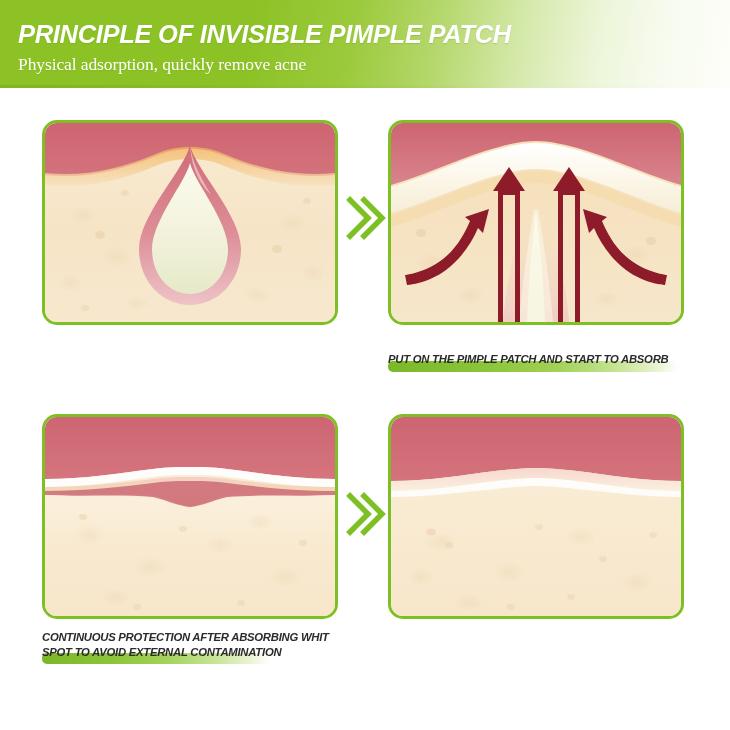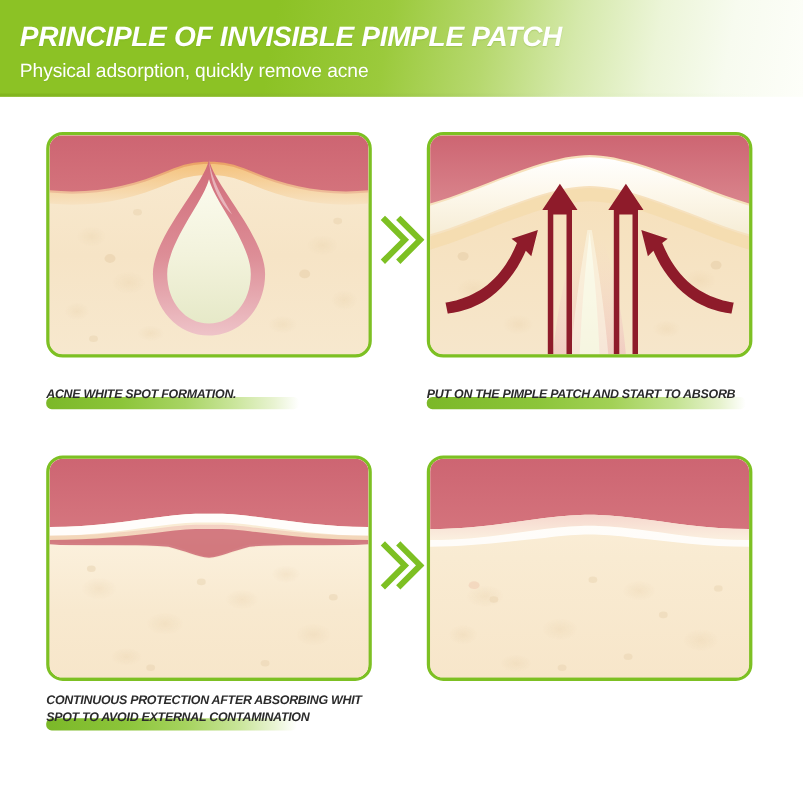--- a/index.html
+++ b/index.html
@@ -69,20 +69,21 @@
     left: 18px;
     top: 56px;
     font-size: 17.5px;
     font-weight: normal;
     font-style: normal;
     color: #ffffff;
     letter-spacing: -0.1px;
     white-space: nowrap;
     line-height: 1;
     text-shadow: 0 1px 1px rgba(105,150,25,0.22);
+    font-family: Liberation Serif, serif;
   }
 
   
   .panel {
     position: absolute;
     width: 296px;
     height: 205px;
     border: 3px solid #7dc023;
     border-radius: 15px;
     overflow: hidden;
@@ -442,24 +443,20 @@
           <ellipse cx="148" cy="110" rx="4" ry="3" fill="#dcbf94" opacity="0.55"></ellipse>
           <ellipse cx="212" cy="142" rx="4" ry="3" fill="#dcbf94" opacity="0.55"></ellipse>
           <ellipse cx="262" cy="118" rx="4" ry="3" fill="#dcbf94" opacity="0.5"></ellipse>
           <ellipse cx="120" cy="190" rx="4" ry="3" fill="#dcbf94" opacity="0.5"></ellipse>
           <ellipse cx="180" cy="180" rx="4" ry="3" fill="#dcbf94" opacity="0.5"></ellipse>
         </g>
       </svg>
     </div>
   </div>
 
-  <div class="caption cap1">
-    <div class="caption-bar"></div>
-    <div class="caption-text">ACNE WHITE SPOT FORMATION.</div>
-  </div>
 
   <div class="caption cap3">
     <div class="caption-bar"></div>
     <div class="caption-text">CONTINUOUS PROTECTION AFTER ABSORBING WHIT
 SPOT TO AVOID EXTERNAL CONTAMINATION</div>
   </div>
 
   <div class="caption cap2">
     <div class="caption-bar"></div>
     <div class="caption-text">PUT ON THE PIMPLE PATCH AND START TO ABSORB</div>

